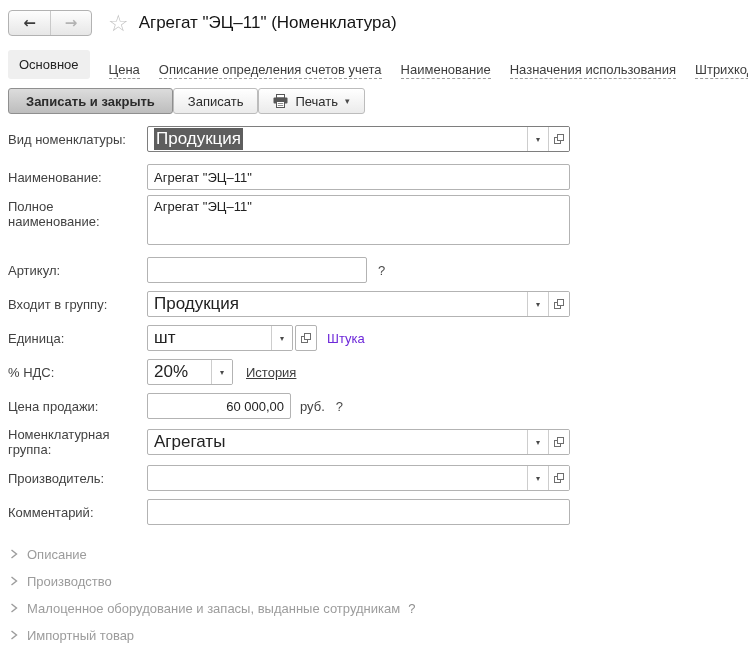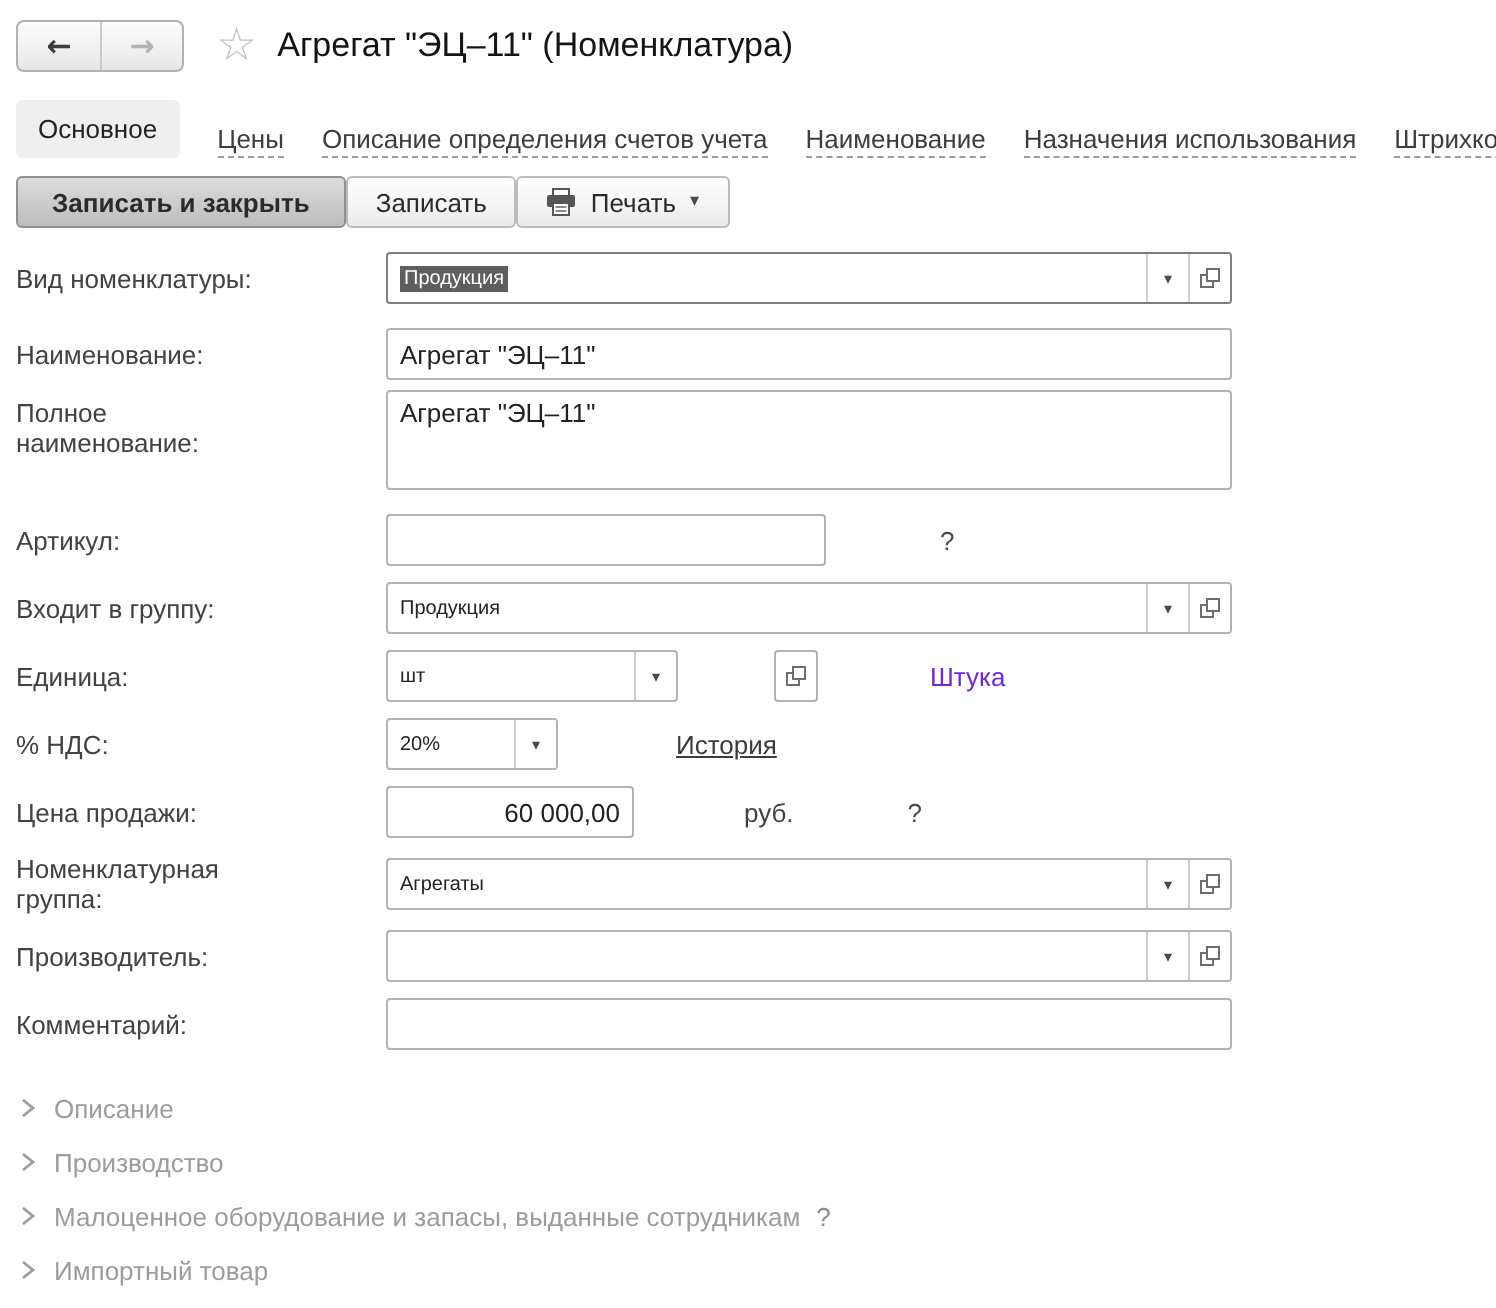--- a/index.html
+++ b/index.html
@@ -41,34 +41,34 @@
     font-weight: bold; padding: 0 17px;
   }
   .btn.secondary {
     background: linear-gradient(#ffffff, #ebebeb); border: 1px solid #bcbcbc;
     padding: 0 14px;
   }
   .btn .ico { margin-right: 7px; display: inline-flex; }
   .btn .dd-caret { margin-left: 7px; font-size: 9px; color: #4a4a4a; font-family: "DejaVu Sans", sans-serif; }
   
   .form { padding-left: 8px; }
-  .row { display: flex; align-items: center; margin-bottom: 8px; gap: 46px; }
+  .row { display: flex; align-items: center; margin-bottom: 8px; }
   .row.top { align-items: flex-start; }
   .row.gap12 { margin-bottom: 12px; }
   .row.gap5 { margin-bottom: 5px; }
   .row-label { width: 139px; flex: none; color: #424242; padding-top: 0; }
   .row.top .row-label { padding-top: 4px; }
   
   .ref {
     display: flex; align-items: stretch; height: 26px; background: #fff;
     border: 1px solid #b3b3b3; border-radius: 2px; overflow: hidden;
   }
   .ref.focused { border-color: #7e7e7e; }
   .ref .txt {
-    flex: 1; border: none; outline: none; padding: 0 6px; font-size: 10px;
+    flex: 1; border: none; outline: none; padding: 0 6px; font-size: 17px;
     font-family: "Liberation Sans", "DejaVu Sans", sans-serif; color: #222;
     display: flex; align-items: center; min-width: 0; background: transparent;
   }
   .ref .dd, .ref .open {
     width: 21px; flex: none; display: flex; align-items: center; justify-content: center;
     border-left: 1px solid #cdcdcd; cursor: pointer; background: #fff;
   }
   .ref .dd { font-size: 8px; color: #4a4a4a; font-family: "DejaVu Sans", sans-serif; }
   .sel { background: #5e5e5e; color: #fff; padding: 1px 2px; }
   .openbtn {
@@ -102,21 +102,21 @@
   <div class="navgroup">
     <div class="navbtn">←</div>
     <div class="navbtn disabled">→</div>
   </div>
   <div class="star">☆</div>
   <div class="title">Агрегат "ЭЦ–11" (Номенклатура)</div>
 </div>
 
 <div class="tabs">
   <div class="tab active">Основное</div>
-  <div class="tab link">Цены</div>
+  <div class="tab link">Цена</div>
   <div class="tab link">Описание определения счетов учета</div>
   <div class="tab link">Наименование</div>
   <div class="tab link">Назначения использования</div>
   <div class="tab link">Штрихкоды</div>
 </div>
 
 <div class="toolbar">
   <div class="btn primary">Записать и закрыть</div>
   <div class="btn secondary">Записать</div>
   <div class="btn secondary">
@@ -201,21 +201,21 @@
     <div class="row-label">% НДС:</div>
     <div class="ref" style="width:86px">
       <div class="txt">20%</div>
       <div class="dd">▾</div>
     </div>
     <span class="hlink">История</span>
   </div>
 
   <div class="row">
     <div class="row-label">Цена продажи:</div>
-    <input class="plain num" style="width: 124px;" value="60 000,00">
+    <input class="plain num" style="width: 144px;" value="60 000,00">
     <span class="suffix">руб.</span>
     <span class="help">?</span>
   </div>
 
   <div class="row">
     <div class="row-label">Номенклатурная группа:</div>
     <div class="ref w-main">
       <div class="txt">Агрегаты</div>
       <div class="dd">▾</div>
       <div class="open">

